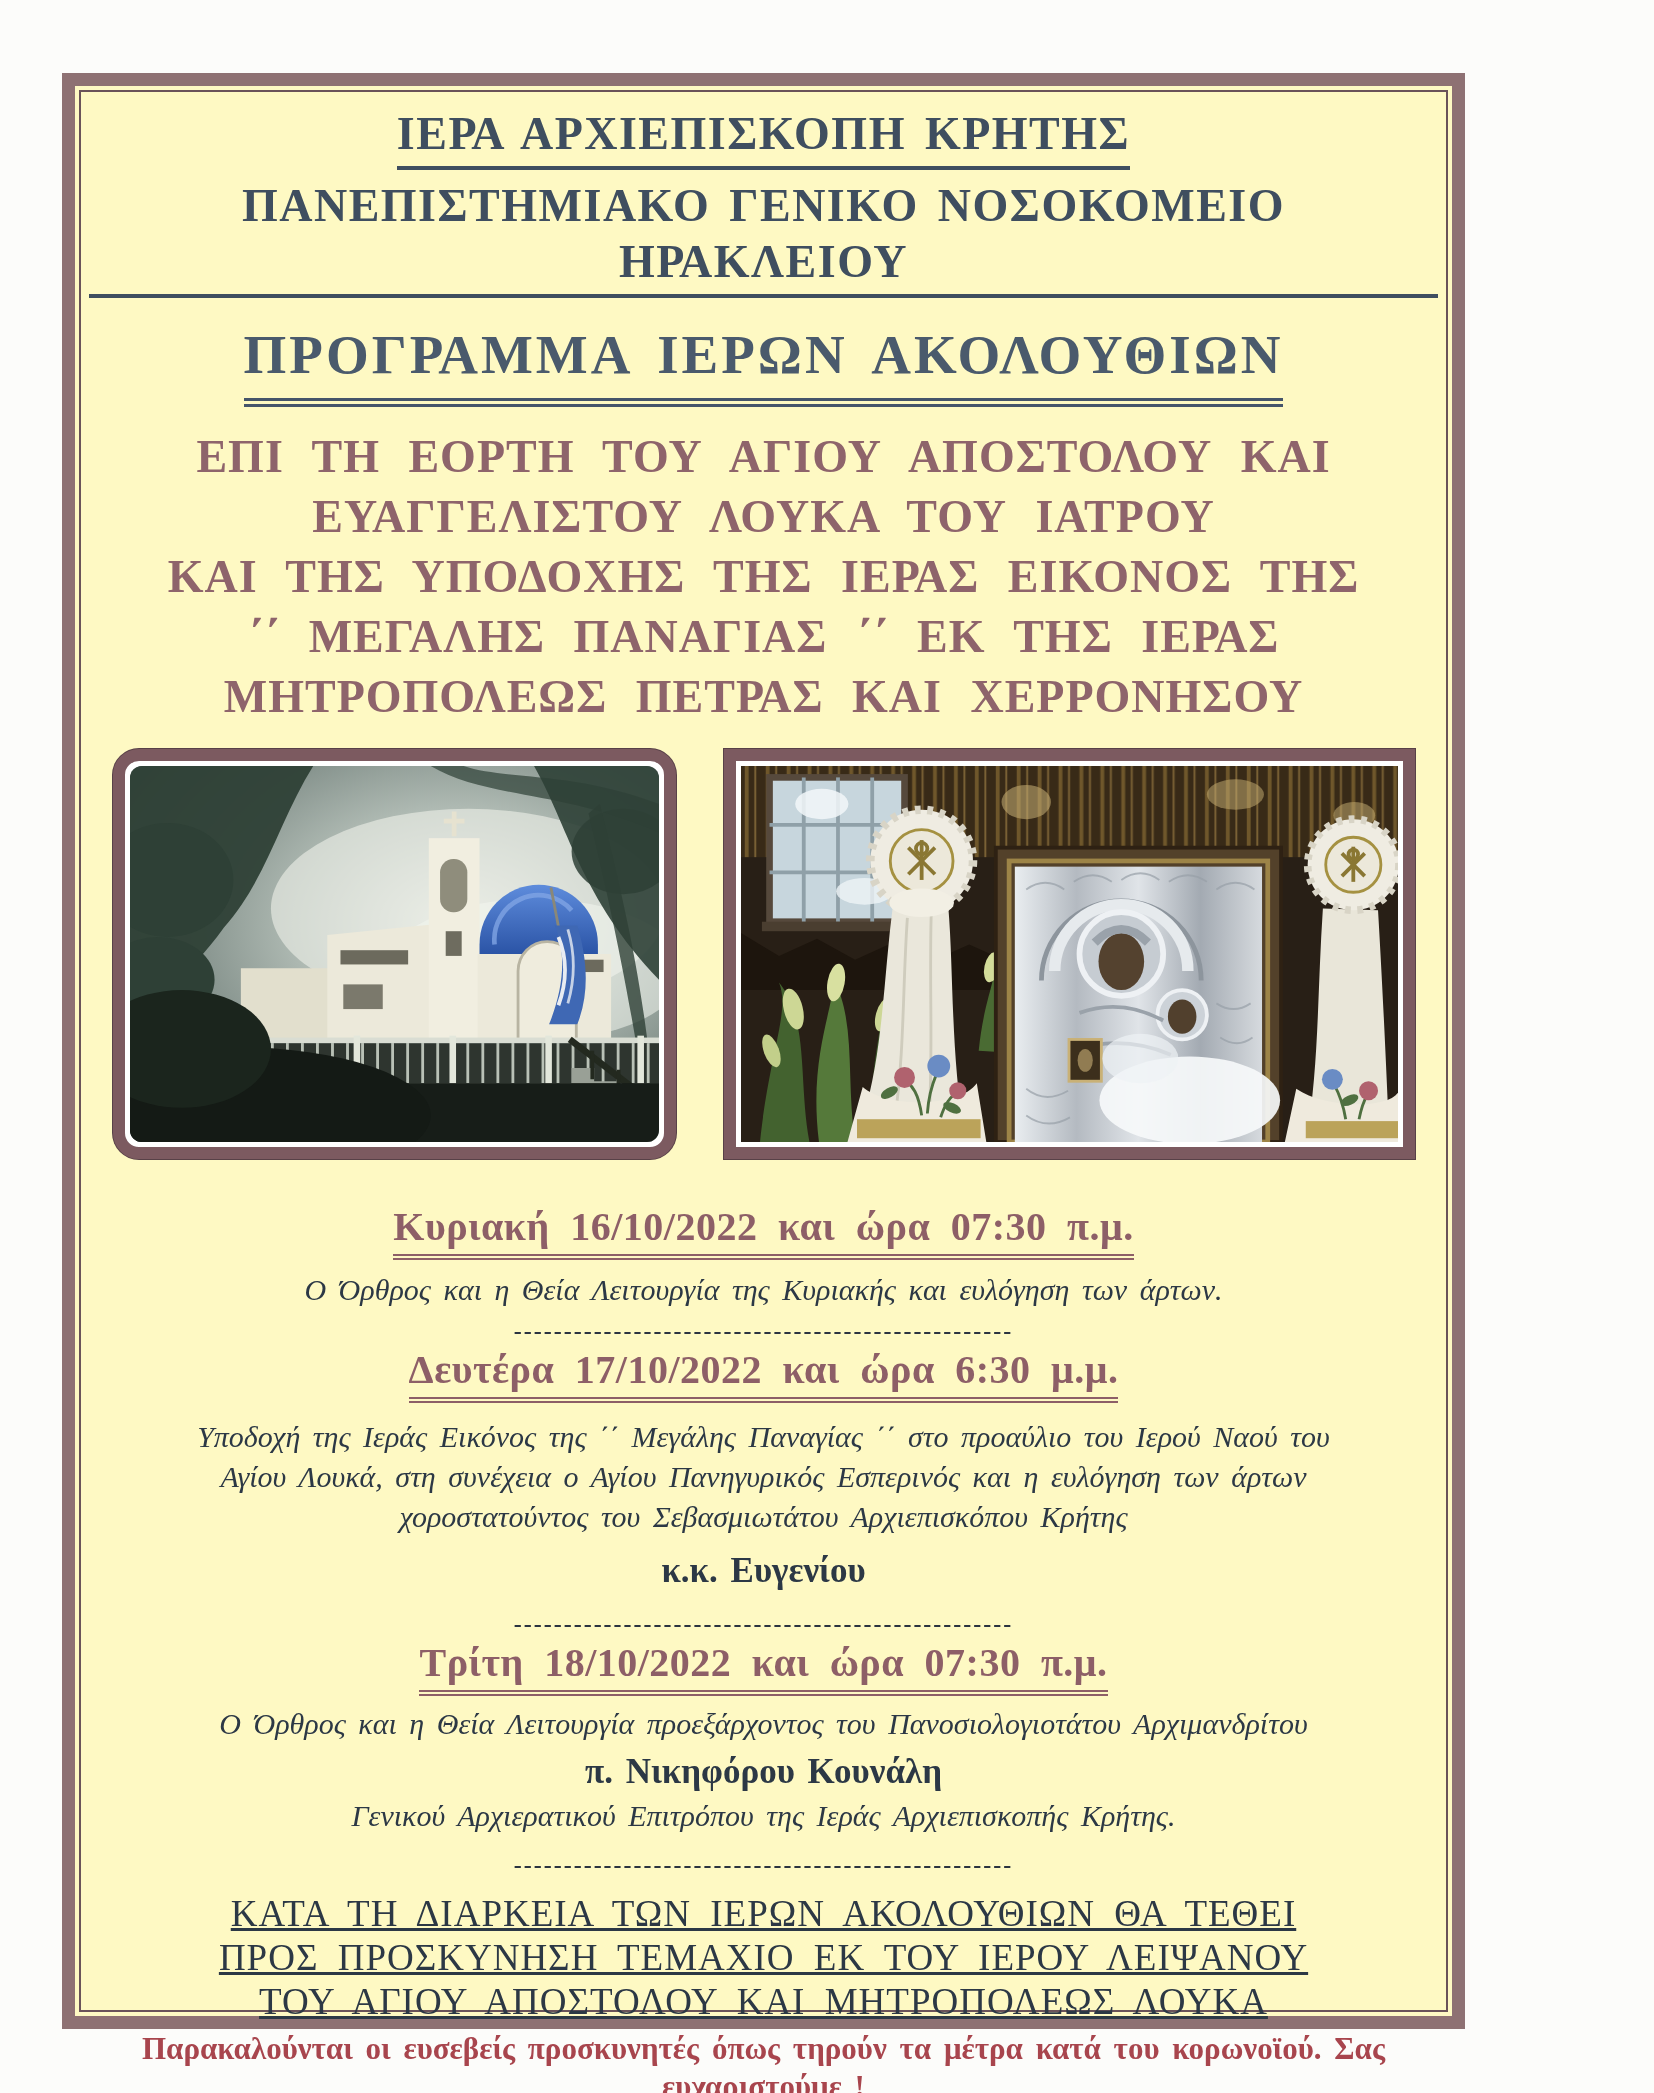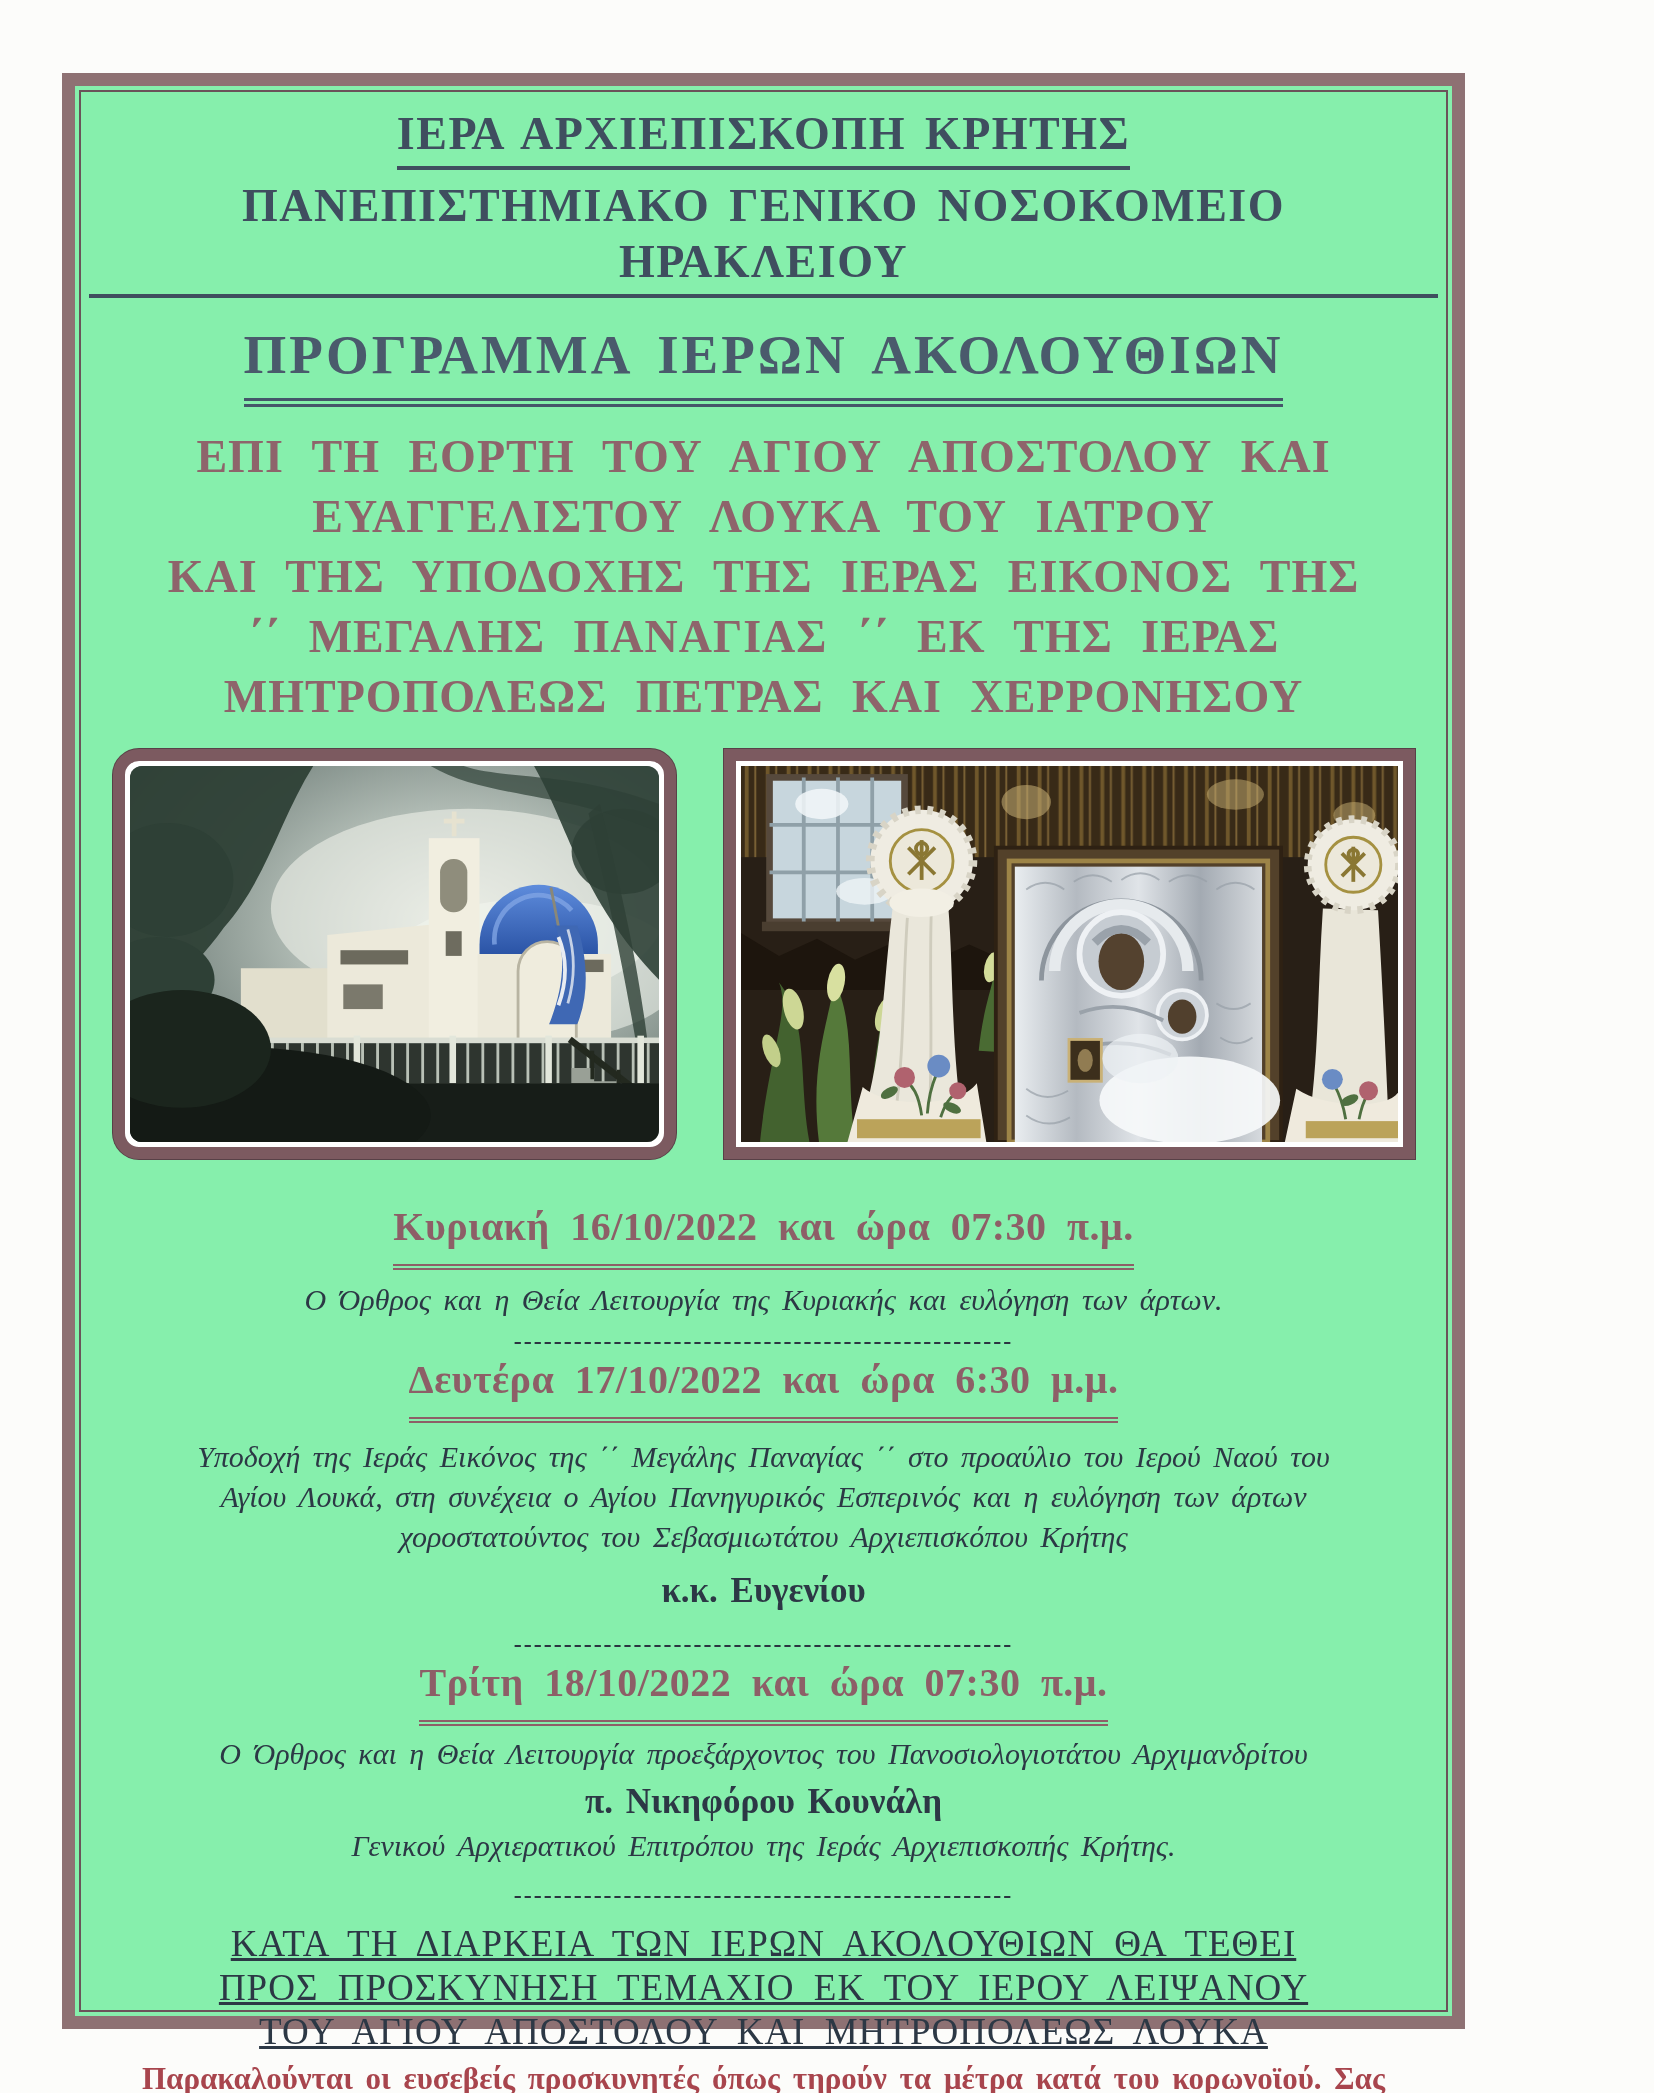--- a/index.html
+++ b/index.html
@@ -4,21 +4,21 @@
 <style>
   html,body{margin:0;padding:0;}
   body{
     width:1654px;height:2093px;position:relative;
     background:#fcfcfa;
     font-family:"Liberation Serif","DejaVu Serif",serif;
     color:#2f3b48;
   }
   .page-frame{
     position:absolute;left:62px;top:73px;width:1403px;height:1956px;
-    border:13px solid #8e7173;box-sizing:border-box;background:#86efac;
+    border:13px solid #8e7173;box-sizing:border-box;background:#fef9c3;
   }
   .page-frame-inner{
     position:absolute;inset:4px;border:2px solid #6a5359;
   }
   .page-content{
     position:absolute;left:14px;right:14px;top:8px;
     text-align:center;
   }
   .org-line{
     font-size:46px;line-height:56px;font-weight:bold;color:#3f4e5f;
@@ -48,21 +48,21 @@
     padding:5px;box-shadow:0 0 0 1px #584147;box-sizing:content-box;
   }
   .photo-frame.rounded{border-radius:26px;}
   .photo-frame.rounded svg{border-radius:12px;}
   .photo-frame svg{display:block;}
   .date-heading{
     font-size:40px;line-height:48px;font-weight:bold;color:#8d5f67;
     word-spacing:10px;letter-spacing:.5px;
   }
   .date-heading .u{
-    display:inline-block;border-bottom:6px double #8d5f67;padding-bottom:13px;
+    display:inline-block;border-bottom:6px double #8d5f67;padding-bottom:3px;
   }
   .body-line{
     font-size:30px;line-height:40px;color:#2c3845;word-spacing:5px;font-style:italic;
   }
   .mon-par{margin-top:14px;}
   .celebrant{
     font-size:35px;line-height:44px;font-weight:bold;color:#2c3845;word-spacing:4px;
   }
   .divider{
     font-size:24px;line-height:30px;font-weight:bold;color:#2b3440;letter-spacing:2px;

